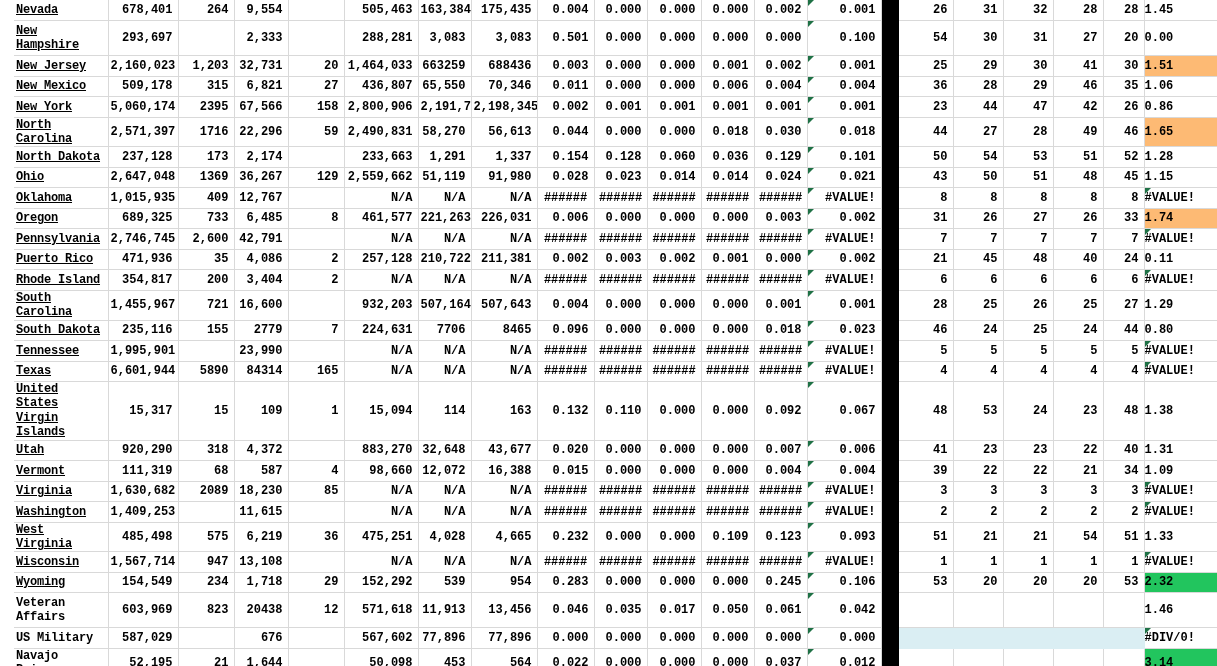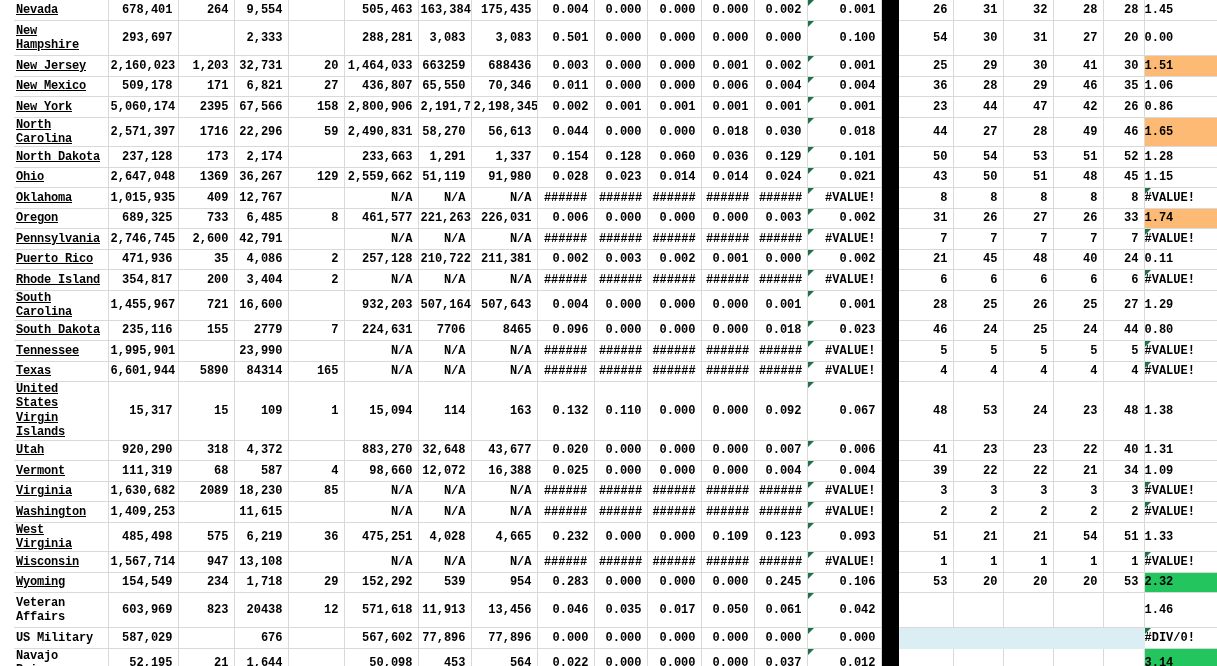--- a/index.html
+++ b/index.html
@@ -125,21 +125,21 @@
           <td class="rank">25</td>
           <td class="rank">29</td>
           <td class="rank">30</td>
           <td class="rank">41</td>
           <td class="rank">30</td>
           <td class="fin fill-yellow">1.51</td>
         </tr>
         <tr class="r-s">
           <td class="lbl link">New Mexico</td>
           <td class="num">509,178</td>
-          <td class="num">171</td>
+          <td class="num">315</td>
           <td class="num">6,821</td>
           <td class="num">27</td>
           <td class="num">436,807</td>
           <td class="num">65,550</td>
           <td class="num">70,346</td>
           <td class="dec">0.011</td>
           <td class="dec">0.000</td>
           <td class="dec">0.000</td>
           <td class="dec">0.006</td>
           <td class="dec">0.004</td>
@@ -499,21 +499,21 @@
         </tr>
         <tr class="r-s">
           <td class="lbl link">Vermont</td>
           <td class="num">111,319</td>
           <td class="num">68</td>
           <td class="num">587</td>
           <td class="num">4</td>
           <td class="num">98,660</td>
           <td class="num">12,072</td>
           <td class="num">16,388</td>
-          <td class="dec">0.025</td>
+          <td class="dec">0.015</td>
           <td class="dec">0.000</td>
           <td class="dec">0.000</td>
           <td class="dec">0.000</td>
           <td class="dec">0.004</td>
           <td class="err">0.004<span class="tri"></span></td>
           <td class="bar"></td>
           <td class="rank">39</td>
           <td class="rank">22</td>
           <td class="rank">22</td>
           <td class="rank">21</td>

